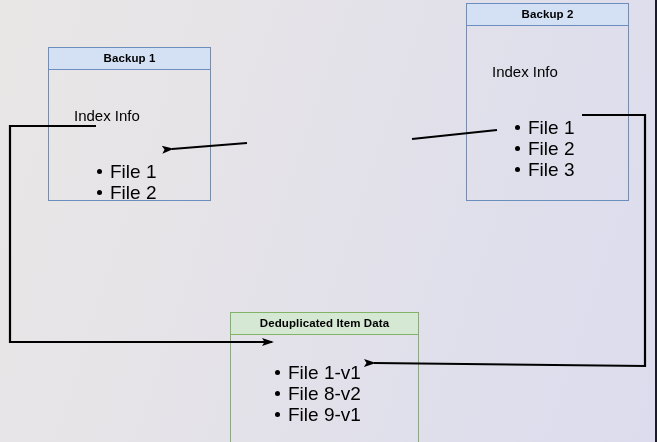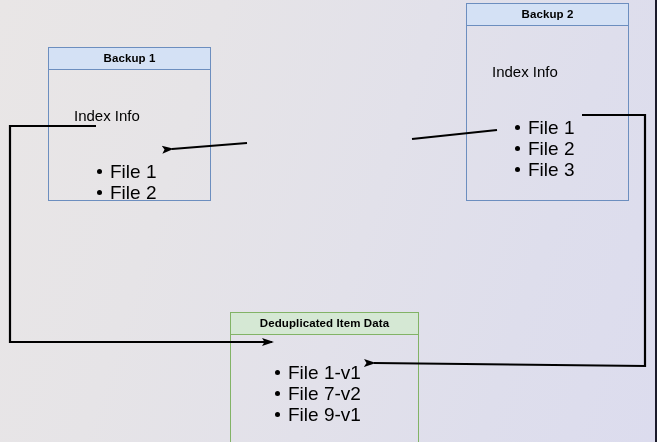--- a/index.html
+++ b/index.html
@@ -172,20 +172,20 @@
         <li>File 3</li>
       </ul>
     </div>
   </div>
 
   <div class="box box-green" style="left:230px; top:280px; width:189px; height:160px;">
     <div class="box-header">Deduplicated Item Data</div>
     <div class="box-body" style="height:136px;">
       <ul class="blist" style="left:42px; top:27px;">
         <li>File 1-v1</li>
-        <li>File 7-v2</li>
+        <li>File 8-v2</li>
         <li>File 9-v1</li>
       </ul>
     </div>
   </div>
 
 
 </div>
 
 </body></html>

